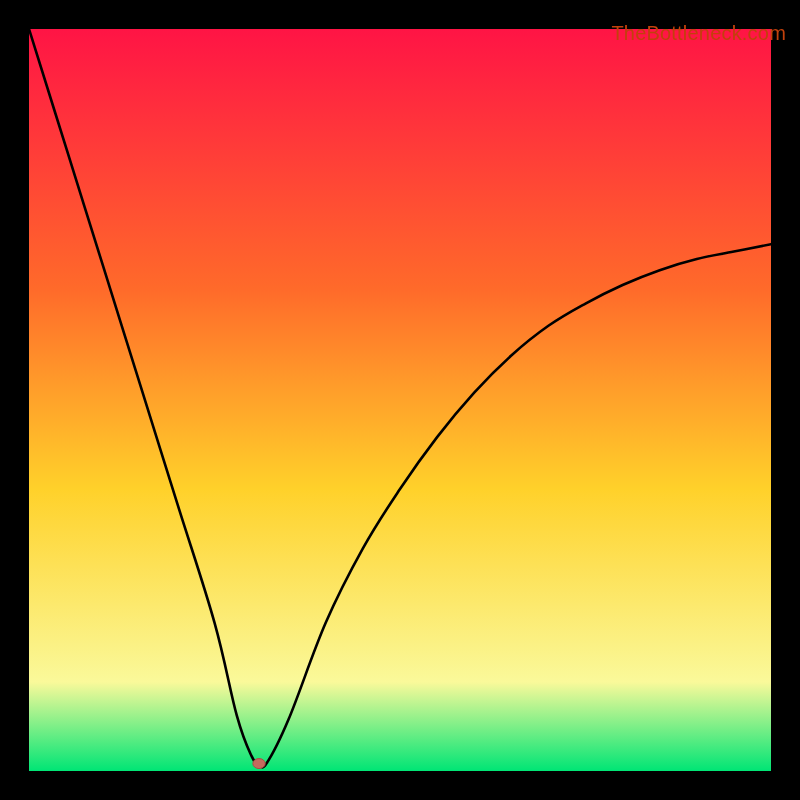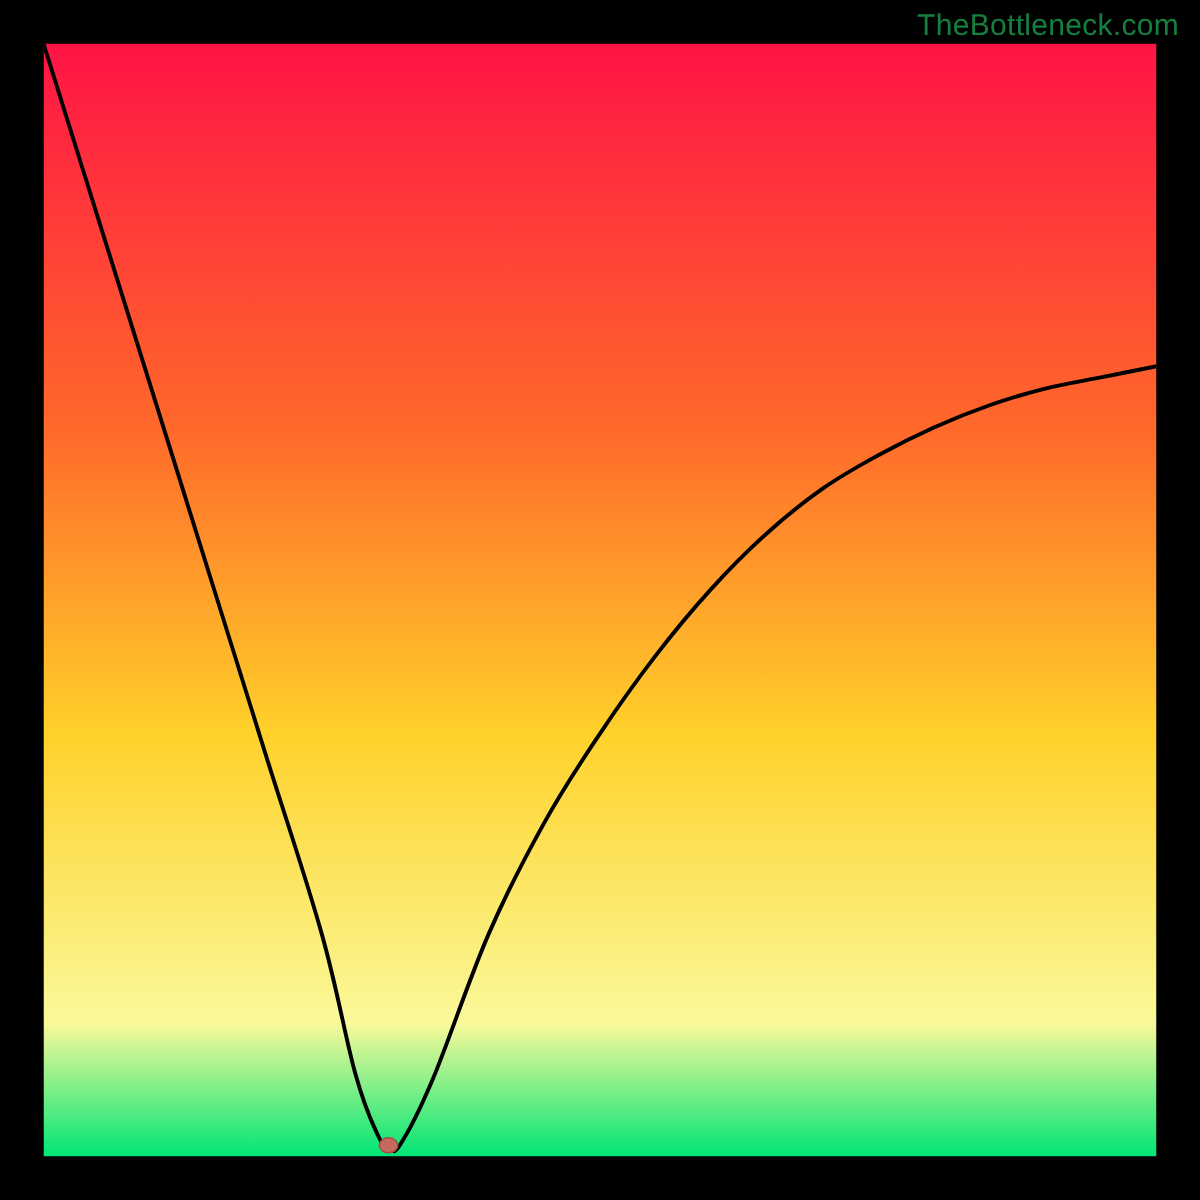--- a/index.html
+++ b/index.html
@@ -12,23 +12,23 @@
     font-family: Arial, Helvetica, sans-serif;
   }
   .frame {
     position: relative;
     width: 800px;
     height: 800px;
     background: #000;
   }
   .watermark {
     position: absolute;
-    top: 6px;
+    top: 22px;
     right: 14px;
-    color: #15803d;
+    color: #c2410c;
     font-size: 20px;
     font-weight: 500;
     letter-spacing: 0.2px;
     z-index: 3;
     user-select: none;
   }
   .plot {
     position: absolute;
     left: 29px;
     top: 29px;

